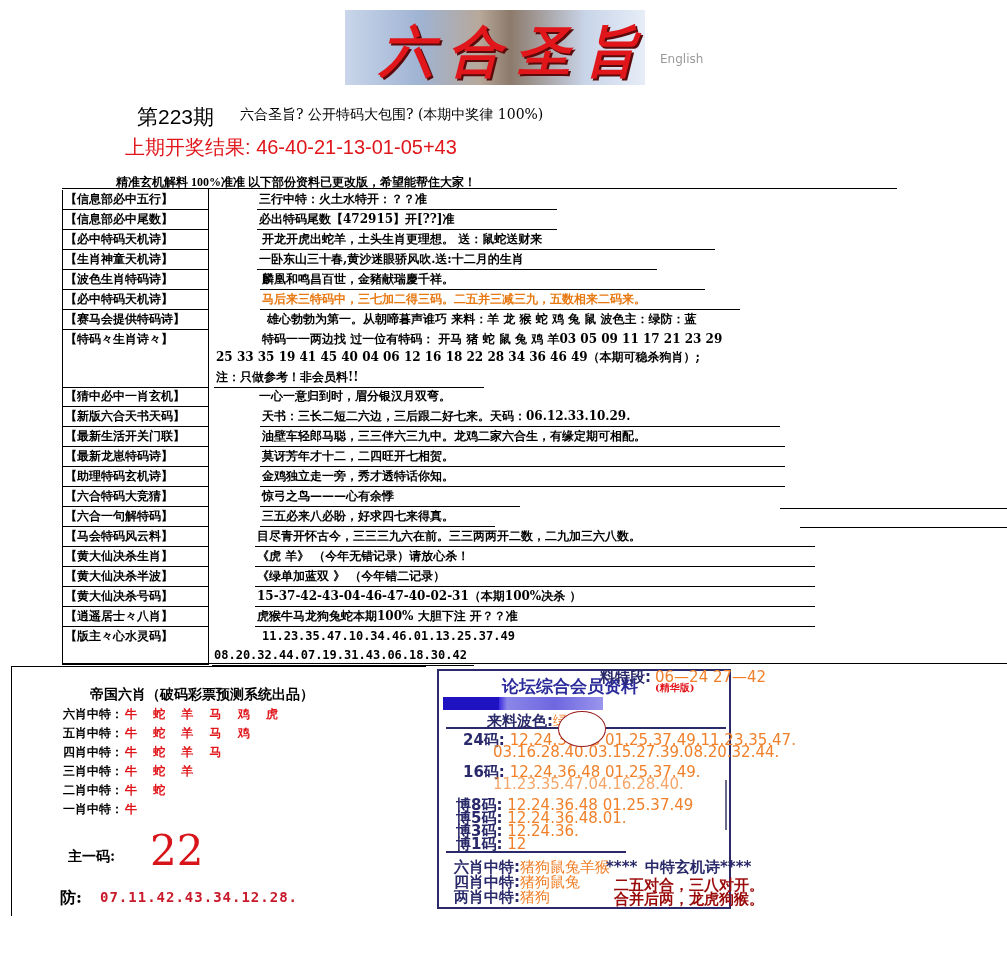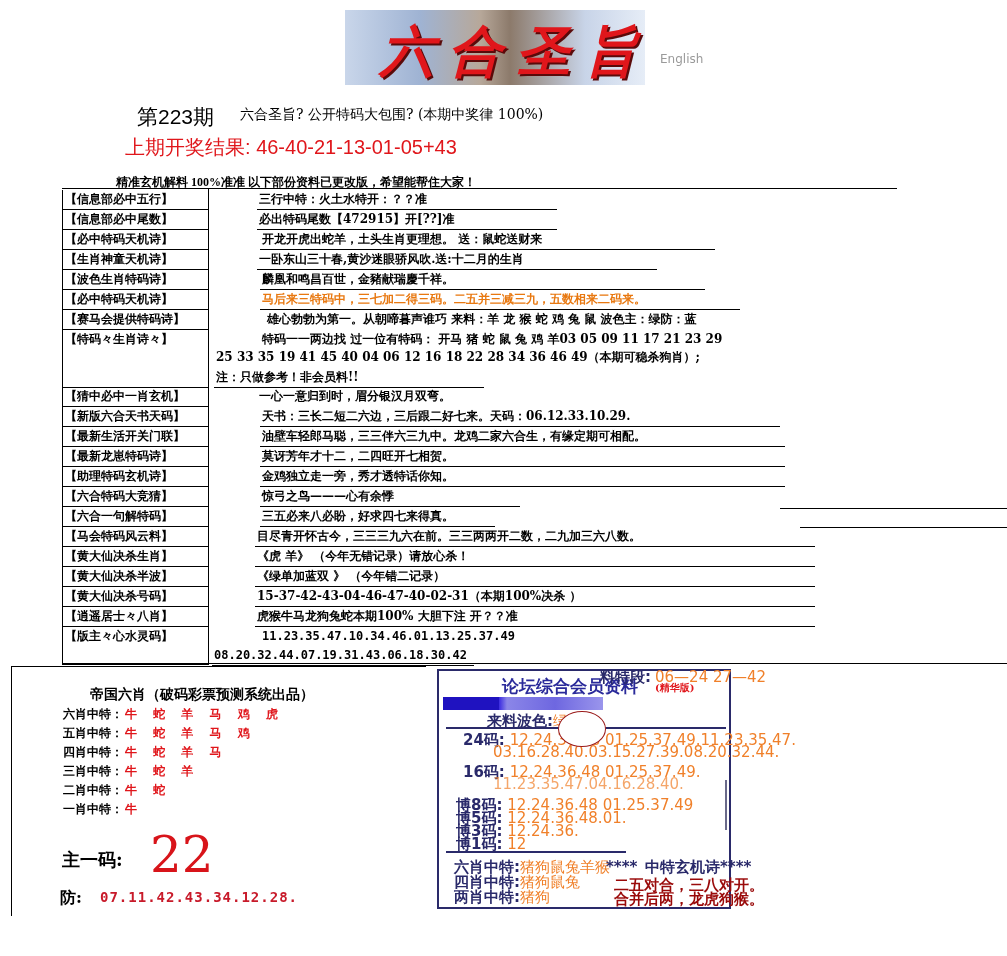--- a/index.html
+++ b/index.html
@@ -38,22 +38,22 @@
   #table-vline { left: 208px; top: 188px; width: 0; height: 475px; border-left: 1px solid #000; }
   #table-bottom { left: 62px; top: 663px; width: 830px; border-top: 1.5px solid #000; }
   .orange { color: #e87810; }
   .num { font-family: "DejaVu Sans Mono", monospace; font-weight: bold; }
 
   
   #left-box { left: 11px; top: 666px; width: 415px; height: 250px; border-left: 1px solid #000; border-top: 1px solid #000; }
   #dg-title { left: 90px; top: 686px; font-size: 14px; font-weight: bold; }
   .zx { position: absolute; left: 63px; font-size: 12px; font-weight: bold; }
   .zx .red { color: #e0161b; letter-spacing: 6px; margin-left: 2px; }
-  #main-code-label { left: 62px; top: 848px; font-size: 18px; font-weight: bold; }
-  #main-code { left: 150px; top: 826px; font-size: 50px; color: #d8141a; font-family: "DejaVu Serif", serif; }
+  #main-code-label { left: 68px; top: 848px; font-size: 14px; font-weight: bold; }
+  #main-code { left: 150px; top: 826px; font-size: 42px; color: #d8141a; font-family: "DejaVu Serif", serif; }
   #guard-label { left: 60px; top: 888px; font-size: 16px; font-weight: bold; }
   #guard-nums { left: 100px; top: 889px; font-size: 14px; color: #c81a2a; font-family: "DejaVu Sans Mono", monospace; font-weight: bold; letter-spacing: 1px; }
 
   
   #card { left: 437px; top: 669px; width: 294px; height: 240px; border: 2px solid #2a2a6a; background: #fff; }
   #card-title { left: 502px; top: 675px; font-size: 17px; font-weight: bold; color: #2a2a9a; font-family: "DejaVu Sans", sans-serif; }
   #card-subtitle { left: 655px; top: 681px; font-size: 10px; font-weight: bold; color: #e0161b; }
   #card-bar { left: 443px; top: 697px; width: 160px; height: 13px; background: linear-gradient(90deg, #2c1cd2 0%, #3a2ae0 35%, #8b86e8 40%, #6e67e0 70%, #9a95ec 100%); }
   #card-bar2 { left: 443px; top: 697px; width: 56px; height: 13px; background: #1f12c0; }
   .c-small { position: absolute; font-size: 15px; font-family: "DejaVu Sans", sans-serif; }

